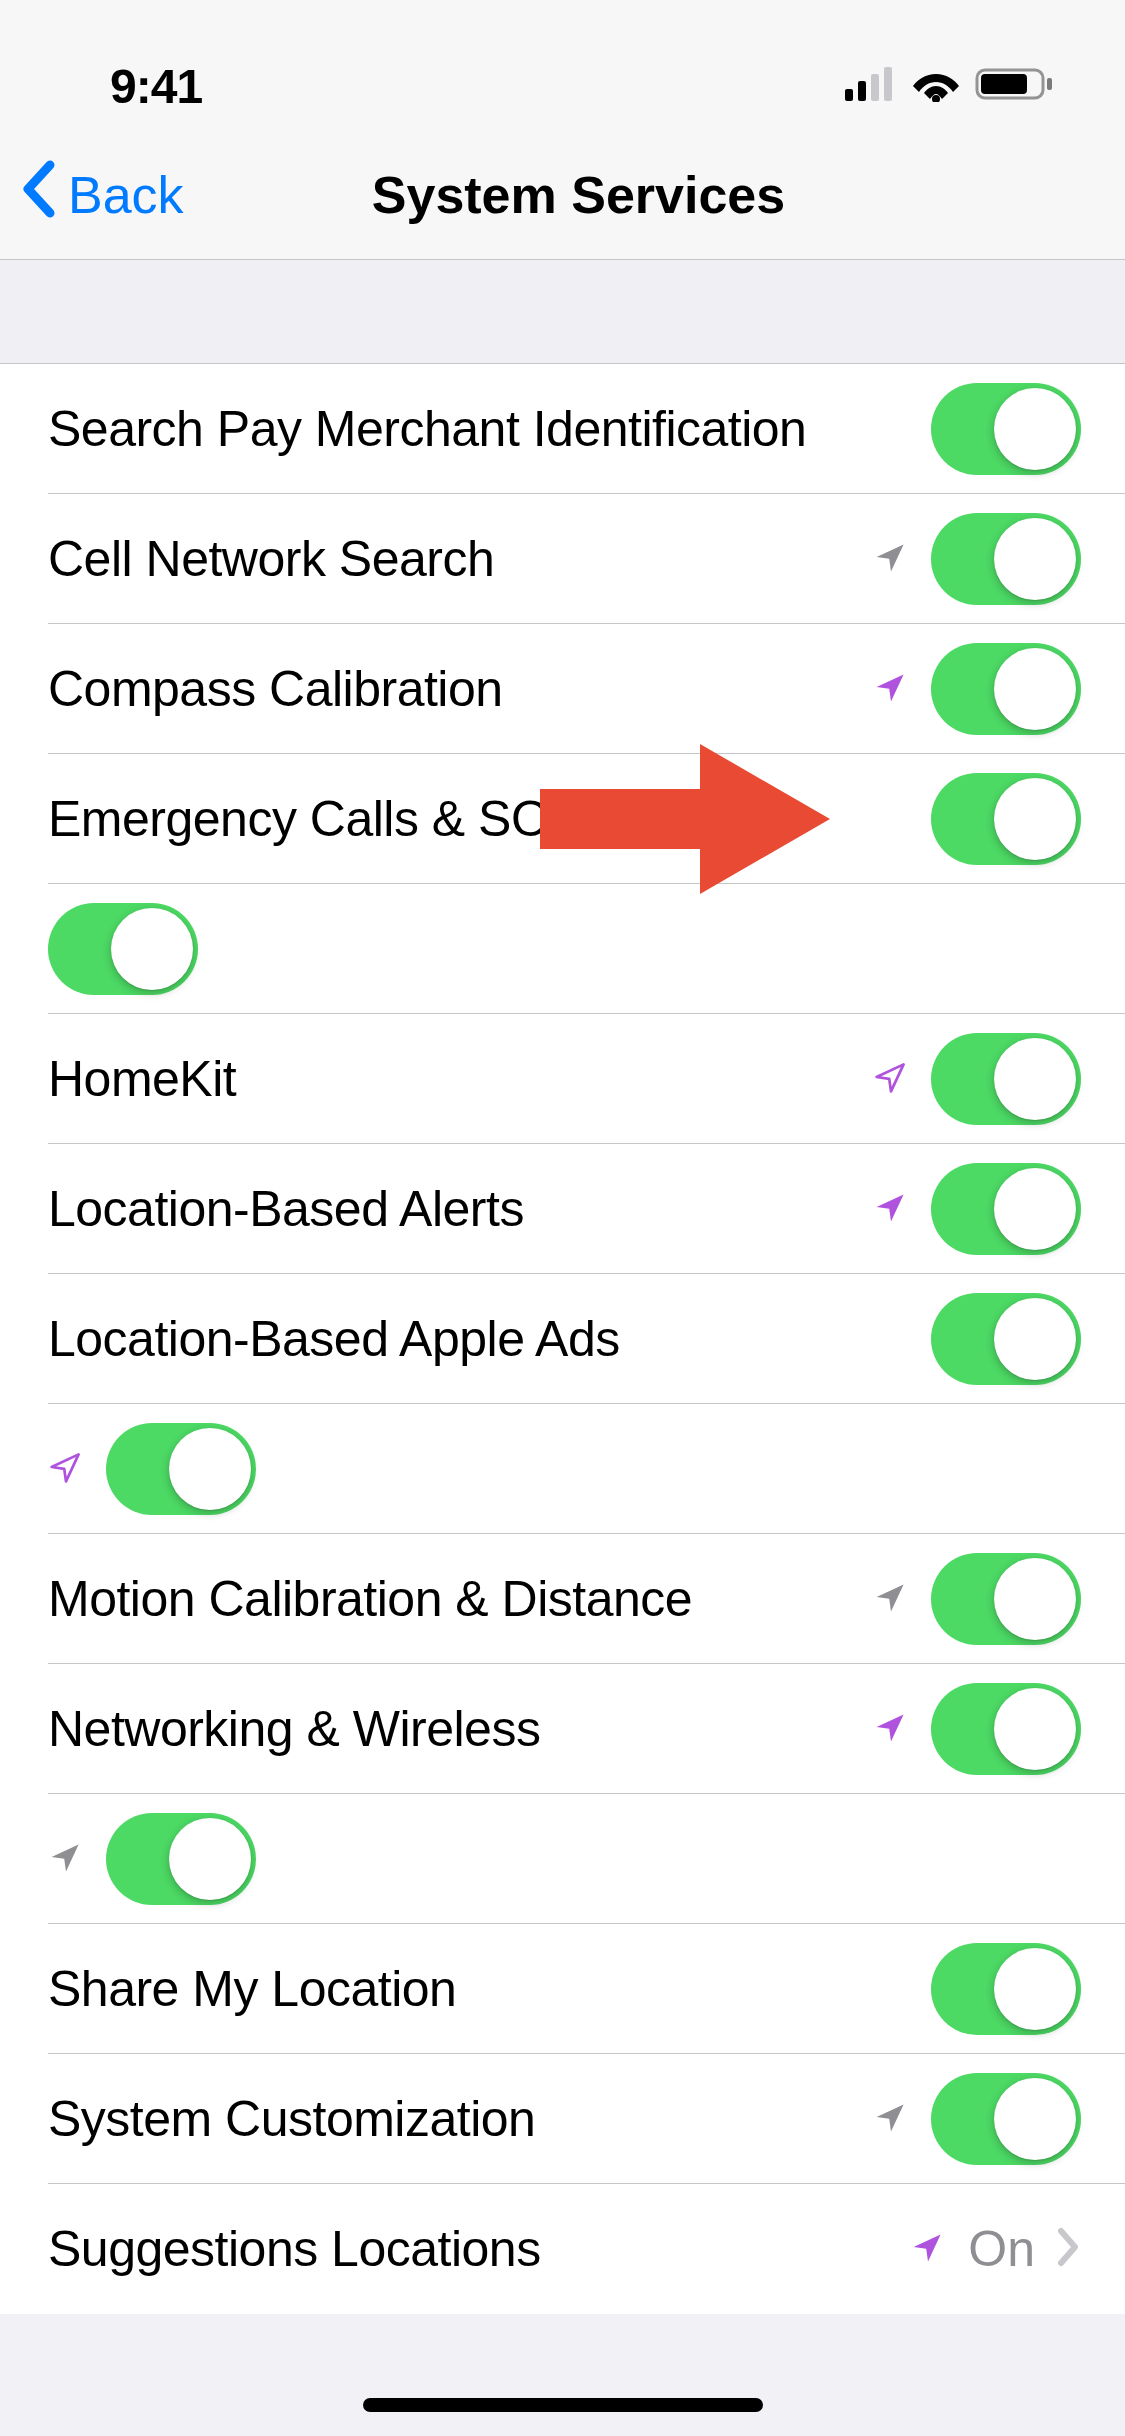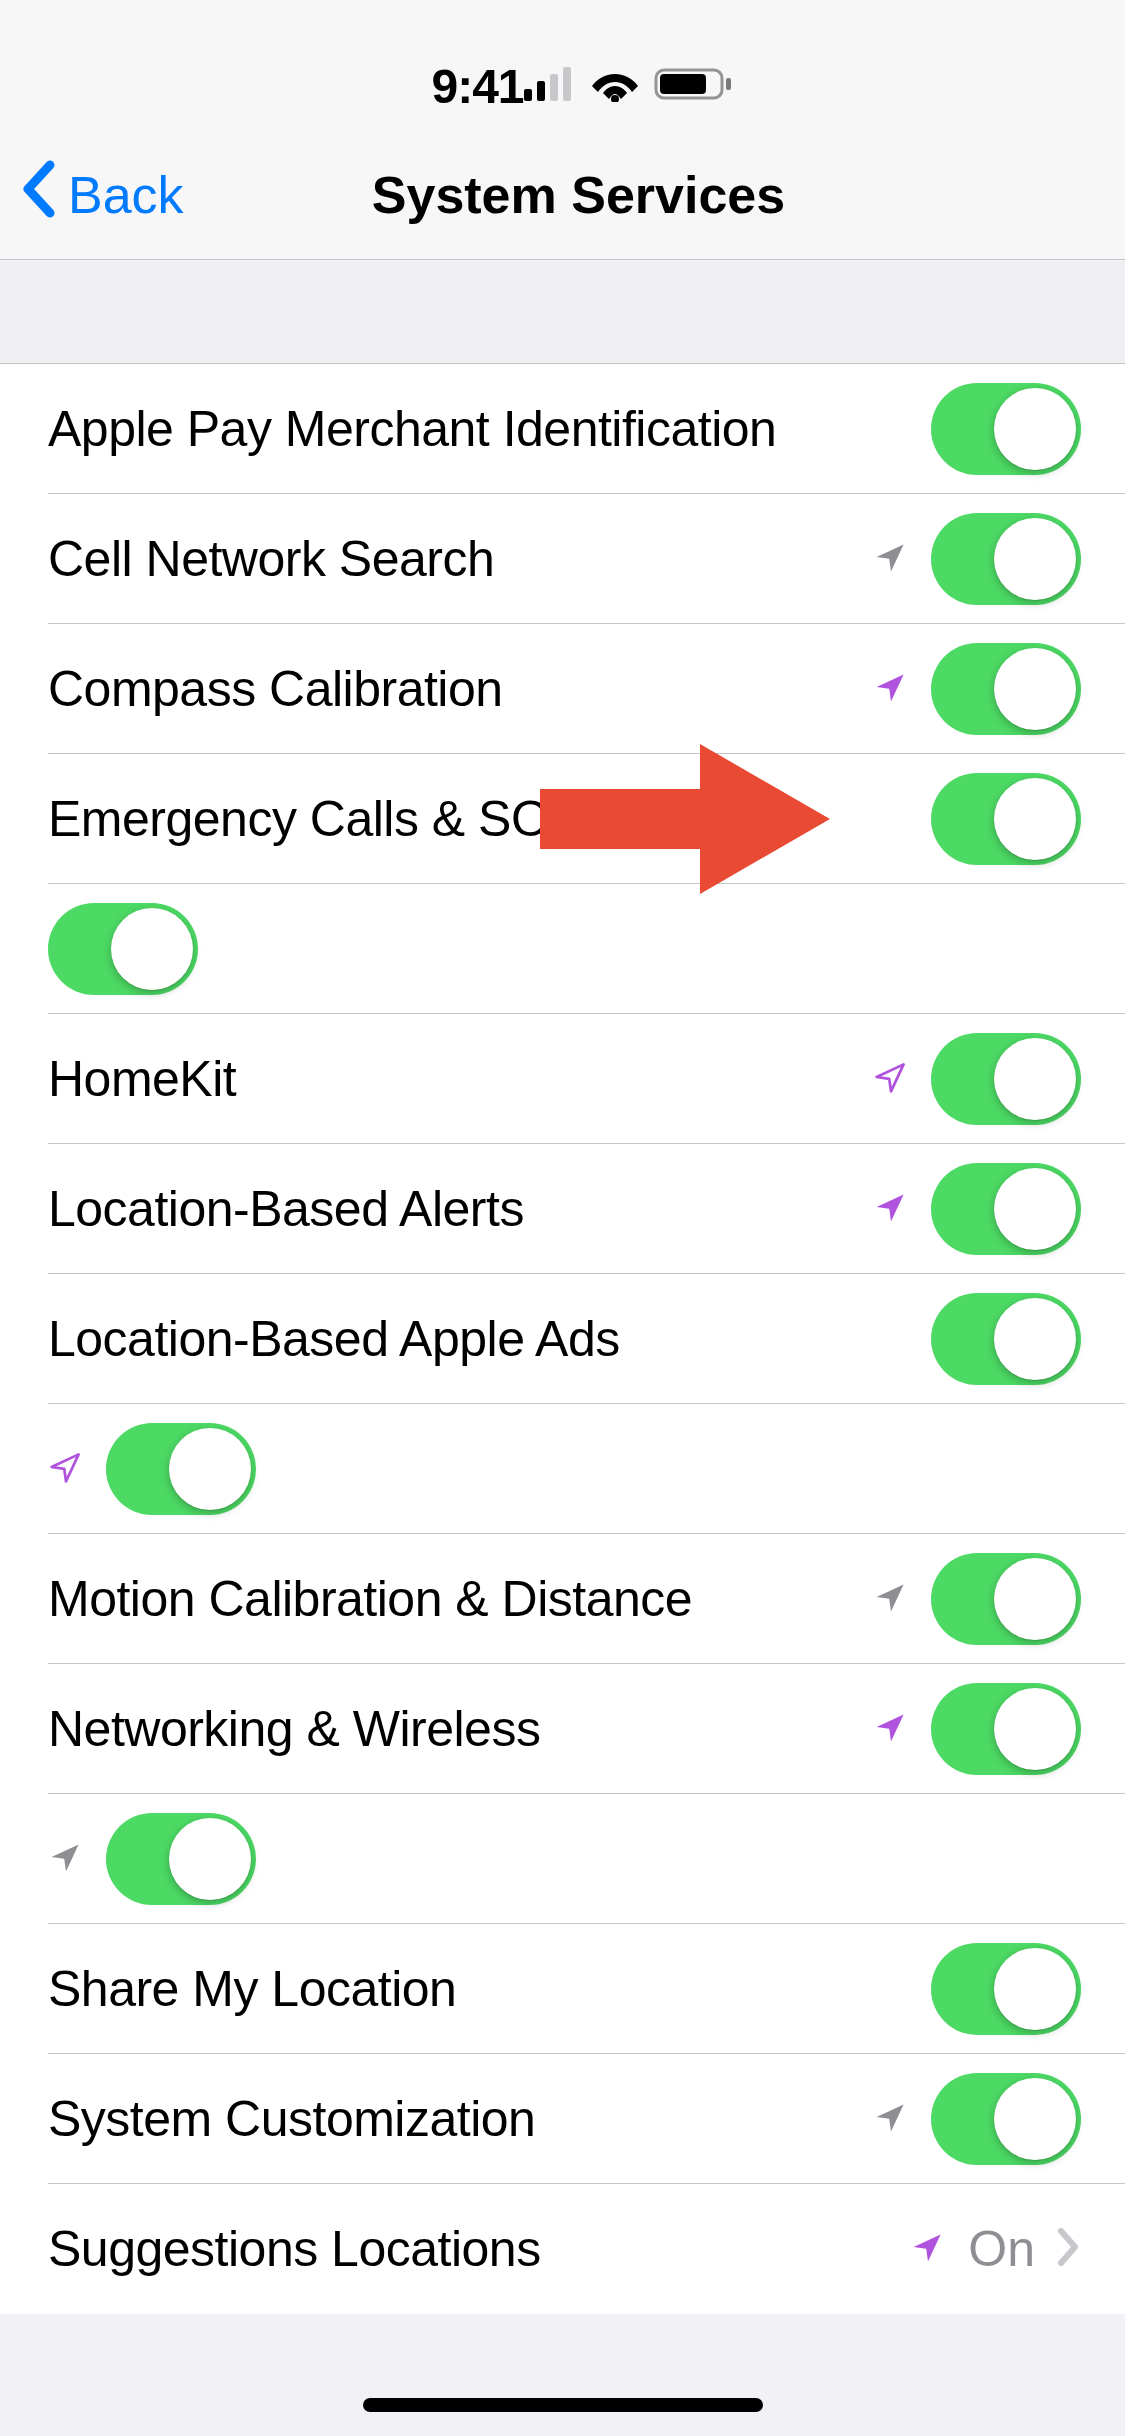--- a/index.html
+++ b/index.html
@@ -10,21 +10,21 @@
     background: #f2f2f6;
     -webkit-font-smoothing: antialiased;
     overflow: hidden;
   }
 
   
   .status-bar {
     height: 130px;
     display: flex;
     align-items: center;
-    justify-content: center;
+    justify-content: space-between;
     padding: 42px 60px 0 60px;
     background: #f7f7f8;
   }
   .status-left {
     font-size: 48px;
     font-weight: 600;
     letter-spacing: -1px;
     padding-left: 50px;
   }
   .status-right {
@@ -189,21 +189,21 @@
     </span>
     <span>Back</span>
   </div>
   <div class="nav-title">System Services</div>
 </div>
 
 <div class="section-spacer"></div>
 
 <div class="list" id="list" style="position:relative;">
     <div class="row">
-    <div class="row-label">Apple Pay Merchant Identification</div>
+    <div class="row-label">Search Pay Merchant Identification</div>
 
       <div class="row-right">
 
         <div class="toggle on">
           <div class="knob"></div>
         </div>
       </div>
   </div>
     <div class="row">
     <div class="row-label">Cell Network Search</div>

